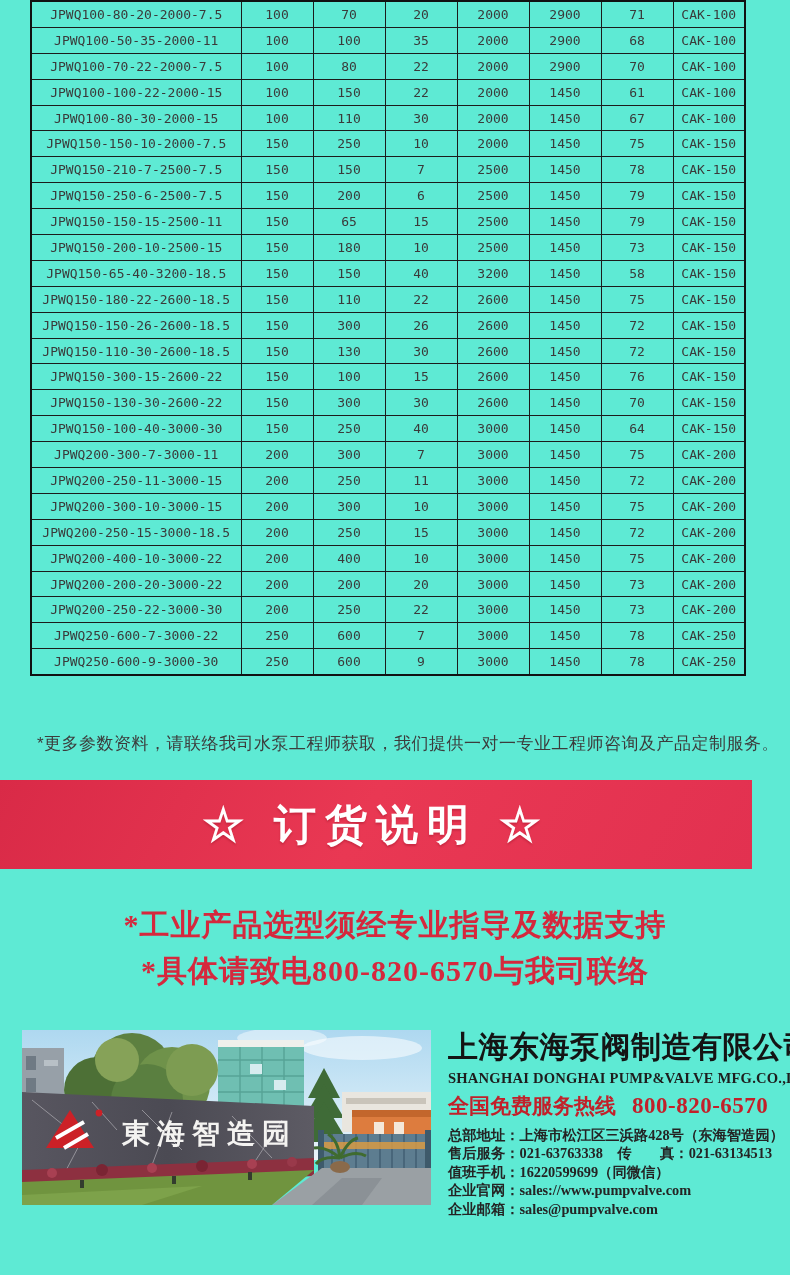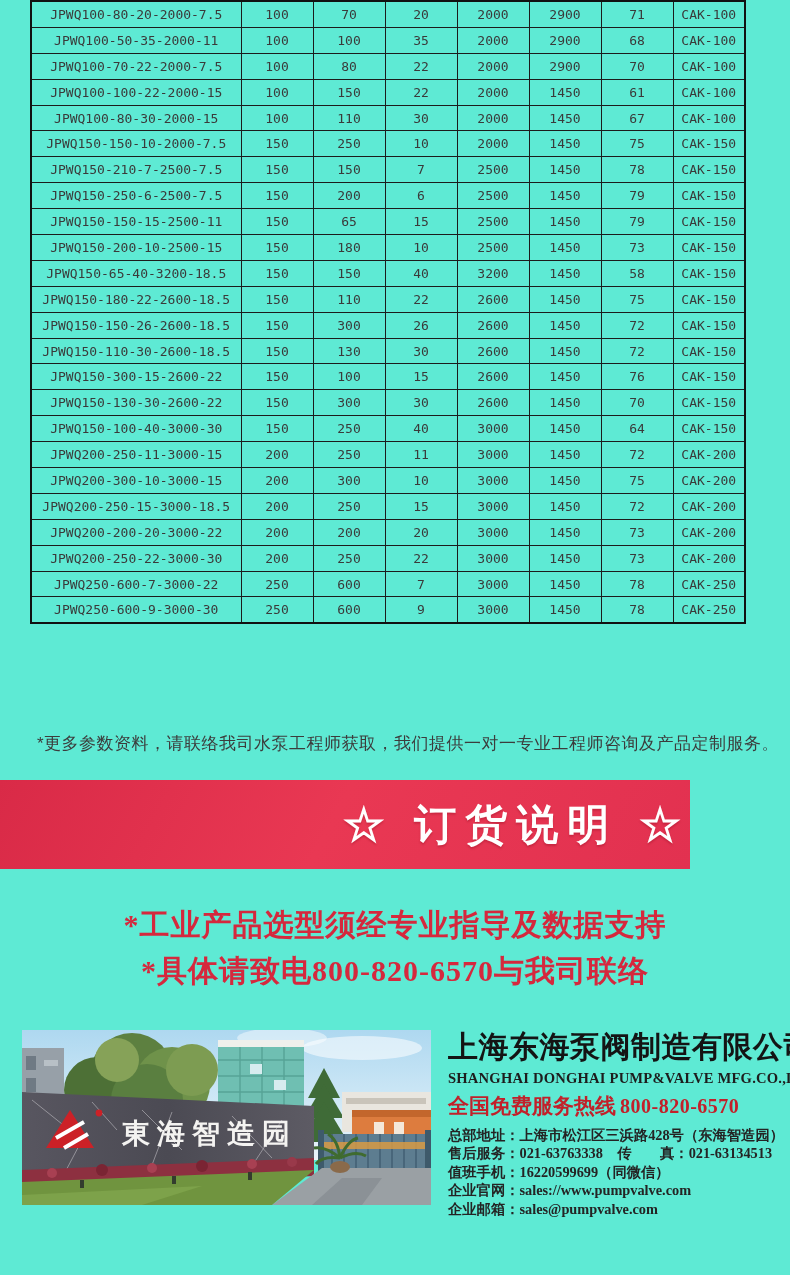--- a/index.html
+++ b/index.html
@@ -13,41 +13,41 @@
   table.spec td{border:1px solid #1c1c1c;height:24.9px;text-align:center;
                 padding:0 2px;overflow:hidden;white-space:nowrap;}
   table.spec{border:2px solid #111;}
   col.c-model{width:210px;} col.c-num{width:72px;}
 
   
   #note{position:absolute;left:37px;top:732px;font-size:17px;color:#3c3c3c;
         letter-spacing:0.5px;}
 
   
-  #banner{position:absolute;left:0;top:780px;width:690px;height:89px;
+  #banner{position:absolute;left:0;top:780px;width:752px;height:89px;
           background:linear-gradient(118deg,#d92a47 0%,#e93853 48%,#e23150 100%);
-          display:flex;align-items:center;justify-content:flex-end;}
+          display:flex;align-items:center;justify-content:center;}
   #banner .title{color:#ffffff;font-weight:bold;font-size:42px;letter-spacing:9px;
                  font-family:"Liberation Sans",sans-serif;text-shadow:0 2px 2px rgba(120,0,20,.25);}
 
   
   #slogans{position:absolute;left:0;top:902px;width:790px;text-align:center;
            font-family:"Liberation Serif",serif;font-weight:bold;color:#d5283d;}
   #slogans .line{font-size:30px;line-height:46px;letter-spacing:1px;}
 
   
   #photo{position:absolute;left:22px;top:1030px;width:409px;height:175px;display:block;}
   #info{position:absolute;left:448px;top:1027px;width:334px;}
   #company-name{font-size:30px;font-weight:bold;color:#141414;letter-spacing:0.5px;
                 font-family:"Liberation Sans",sans-serif;white-space:nowrap;}
   #company-name-en{font-size:14.6px;font-weight:bold;color:#1d1d1d;margin-top:2px;
                    font-family:"Liberation Serif",serif;letter-spacing:0.2px;white-space:nowrap;}
   #hotline{margin-top:5px;font-family:"Liberation Serif",serif;font-weight:bold;
            color:#c2202a;font-size:21px;white-space:nowrap;}
-  #hotline .num{font-size:20px;margin-left:4px;letter-spacing:0.5px;}
+  #hotline .num{font-size:23px;margin-left:16px;letter-spacing:0.5px;}
   #contacts{margin-top:6px;font-family:"Liberation Serif",serif;font-weight:bold;
             color:#242424;font-size:14.3px;line-height:18.4px;}
   #contacts .c-line{white-space:nowrap;}
 </style>
 </head>
 <body>
 
 <div id="page">
 
   <div id="spec-table-wrap">
@@ -227,20 +227,30 @@
             <td>JPWQ150-100-40-3000-30</td>
             <td>150</td>
             <td>250</td>
             <td>40</td>
             <td>3000</td>
             <td>1450</td>
             <td>64</td>
             <td>CAK-150</td>
           </tr>
           <tr>
+            <td>JPWQ200-300-7-3000-11</td>
+            <td>200</td>
+            <td>300</td>
+            <td>7</td>
+            <td>3000</td>
+            <td>1450</td>
+            <td>75</td>
+            <td>CAK-200</td>
+          </tr>
+          <tr>
             <td>JPWQ200-250-11-3000-15</td>
             <td>200</td>
             <td>250</td>
             <td>11</td>
             <td>3000</td>
             <td>1450</td>
             <td>72</td>
             <td>CAK-200</td>
           </tr>
           <tr>
@@ -254,20 +264,30 @@
             <td>CAK-200</td>
           </tr>
           <tr>
             <td>JPWQ200-250-15-3000-18.5</td>
             <td>200</td>
             <td>250</td>
             <td>15</td>
             <td>3000</td>
             <td>1450</td>
             <td>72</td>
+            <td>CAK-200</td>
+          </tr>
+          <tr>
+            <td>JPWQ200-400-10-3000-22</td>
+            <td>200</td>
+            <td>400</td>
+            <td>10</td>
+            <td>3000</td>
+            <td>1450</td>
+            <td>75</td>
             <td>CAK-200</td>
           </tr>
           <tr>
             <td>JPWQ200-200-20-3000-22</td>
             <td>200</td>
             <td>200</td>
             <td>20</td>
             <td>3000</td>
             <td>1450</td>
             <td>73</td>

